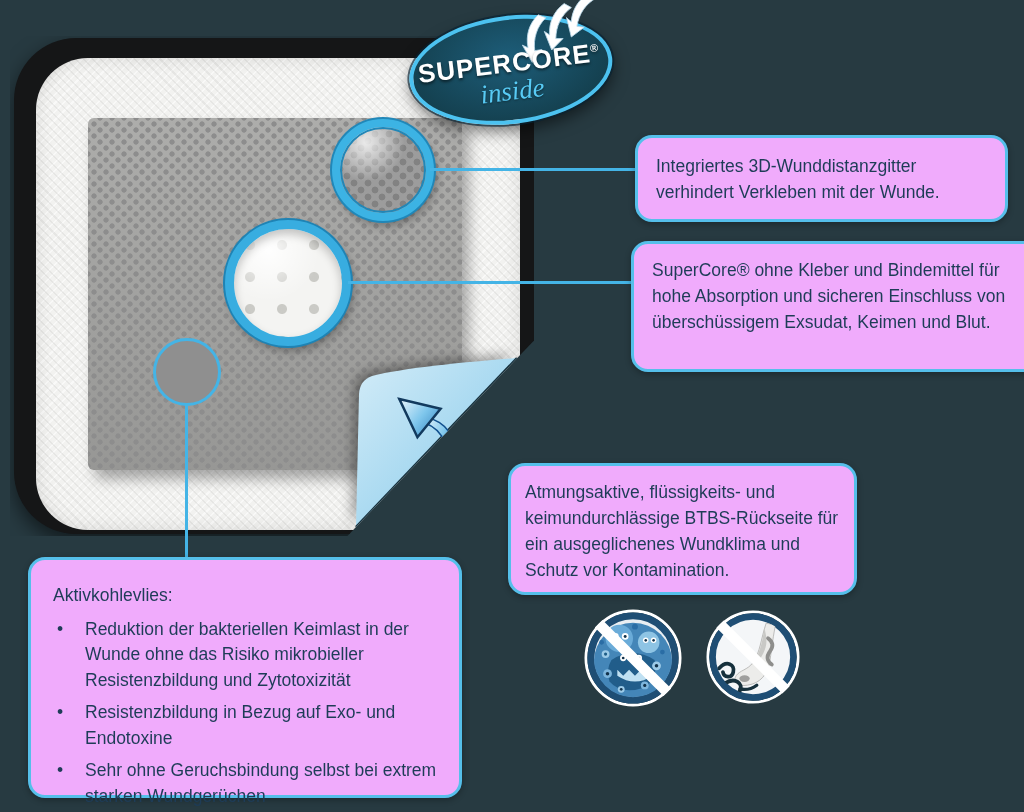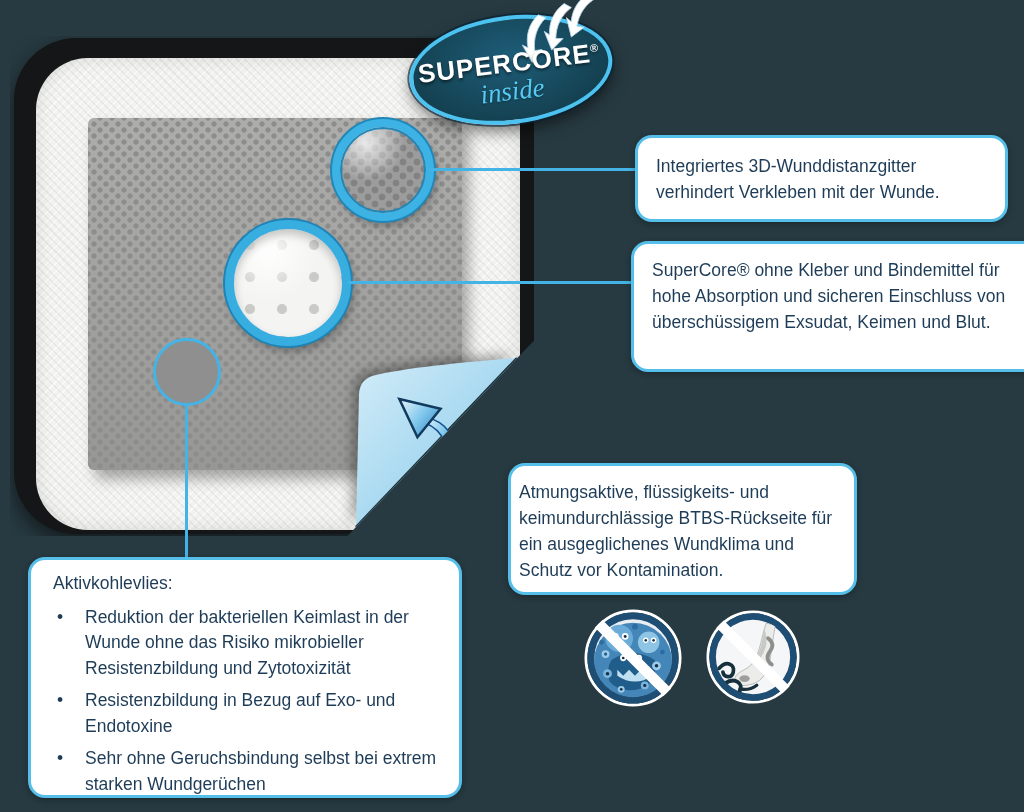--- a/index.html
+++ b/index.html
@@ -69,29 +69,29 @@
   }
 
   
   .line{background:#44b4e6;z-index:5;}
   .line-grid{left:430px;top:168px;width:219px;height:3px;}
   .line-core{left:348px;top:281px;width:287px;height:3px;}
   .line-carbon{left:185px;top:403px;width:3px;height:156px;}
 
   
   .callout{
-    box-sizing:border-box;background:#ffffff;border:3px solid #55bfea;border-radius:17px;
+    box-sizing:border-box;background:#f0abfc;border:3px solid #55bfea;border-radius:17px;
     color:#1e3c57;font-size:17.5px;line-height:26px;z-index:6;
     box-shadow:0 2px 6px rgba(0,0,0,.3);
   }
   .callout-grid{left:635px;top:135px;width:373px;height:87px;padding:15px 18px;}
   .callout-core{left:631px;top:241px;width:431px;height:131px;padding:13px 18px;}
-  .callout-btbs{left:508px;top:463px;width:349px;height:132px;padding:13px 8px;}
+  .callout-btbs{left:508px;top:463px;width:349px;height:132px;padding:13px 14px;}
   .callout-charcoal{left:28px;top:557px;width:434px;height:241px;padding:11px 20px;line-height:25.5px;}
-  .callout-charcoal .heading{margin:0 0 8px 2px;}
+  .callout-charcoal .heading{margin:12px 0 8px 2px;}
   .bullet-row{display:flex;margin-bottom:7px;}
   .bullet-dot{width:28px;flex:0 0 28px;text-align:left;padding-left:6px;}
 
   
   .badge{left:406px;top:4px;width:206px;height:118px;transform:rotate(-7deg);z-index:8;}
   .badge-oval{
     left:2px;top:12px;width:196px;height:100px;border-radius:50%;
     background:radial-gradient(ellipse at 50% 38%, #1d5d79 0%, #14404f 75%);
     border:4px solid #4cc2f0;
     box-shadow:0 0 0 2px rgba(8,36,52,.65), 0 7px 15px rgba(0,0,0,.5);

